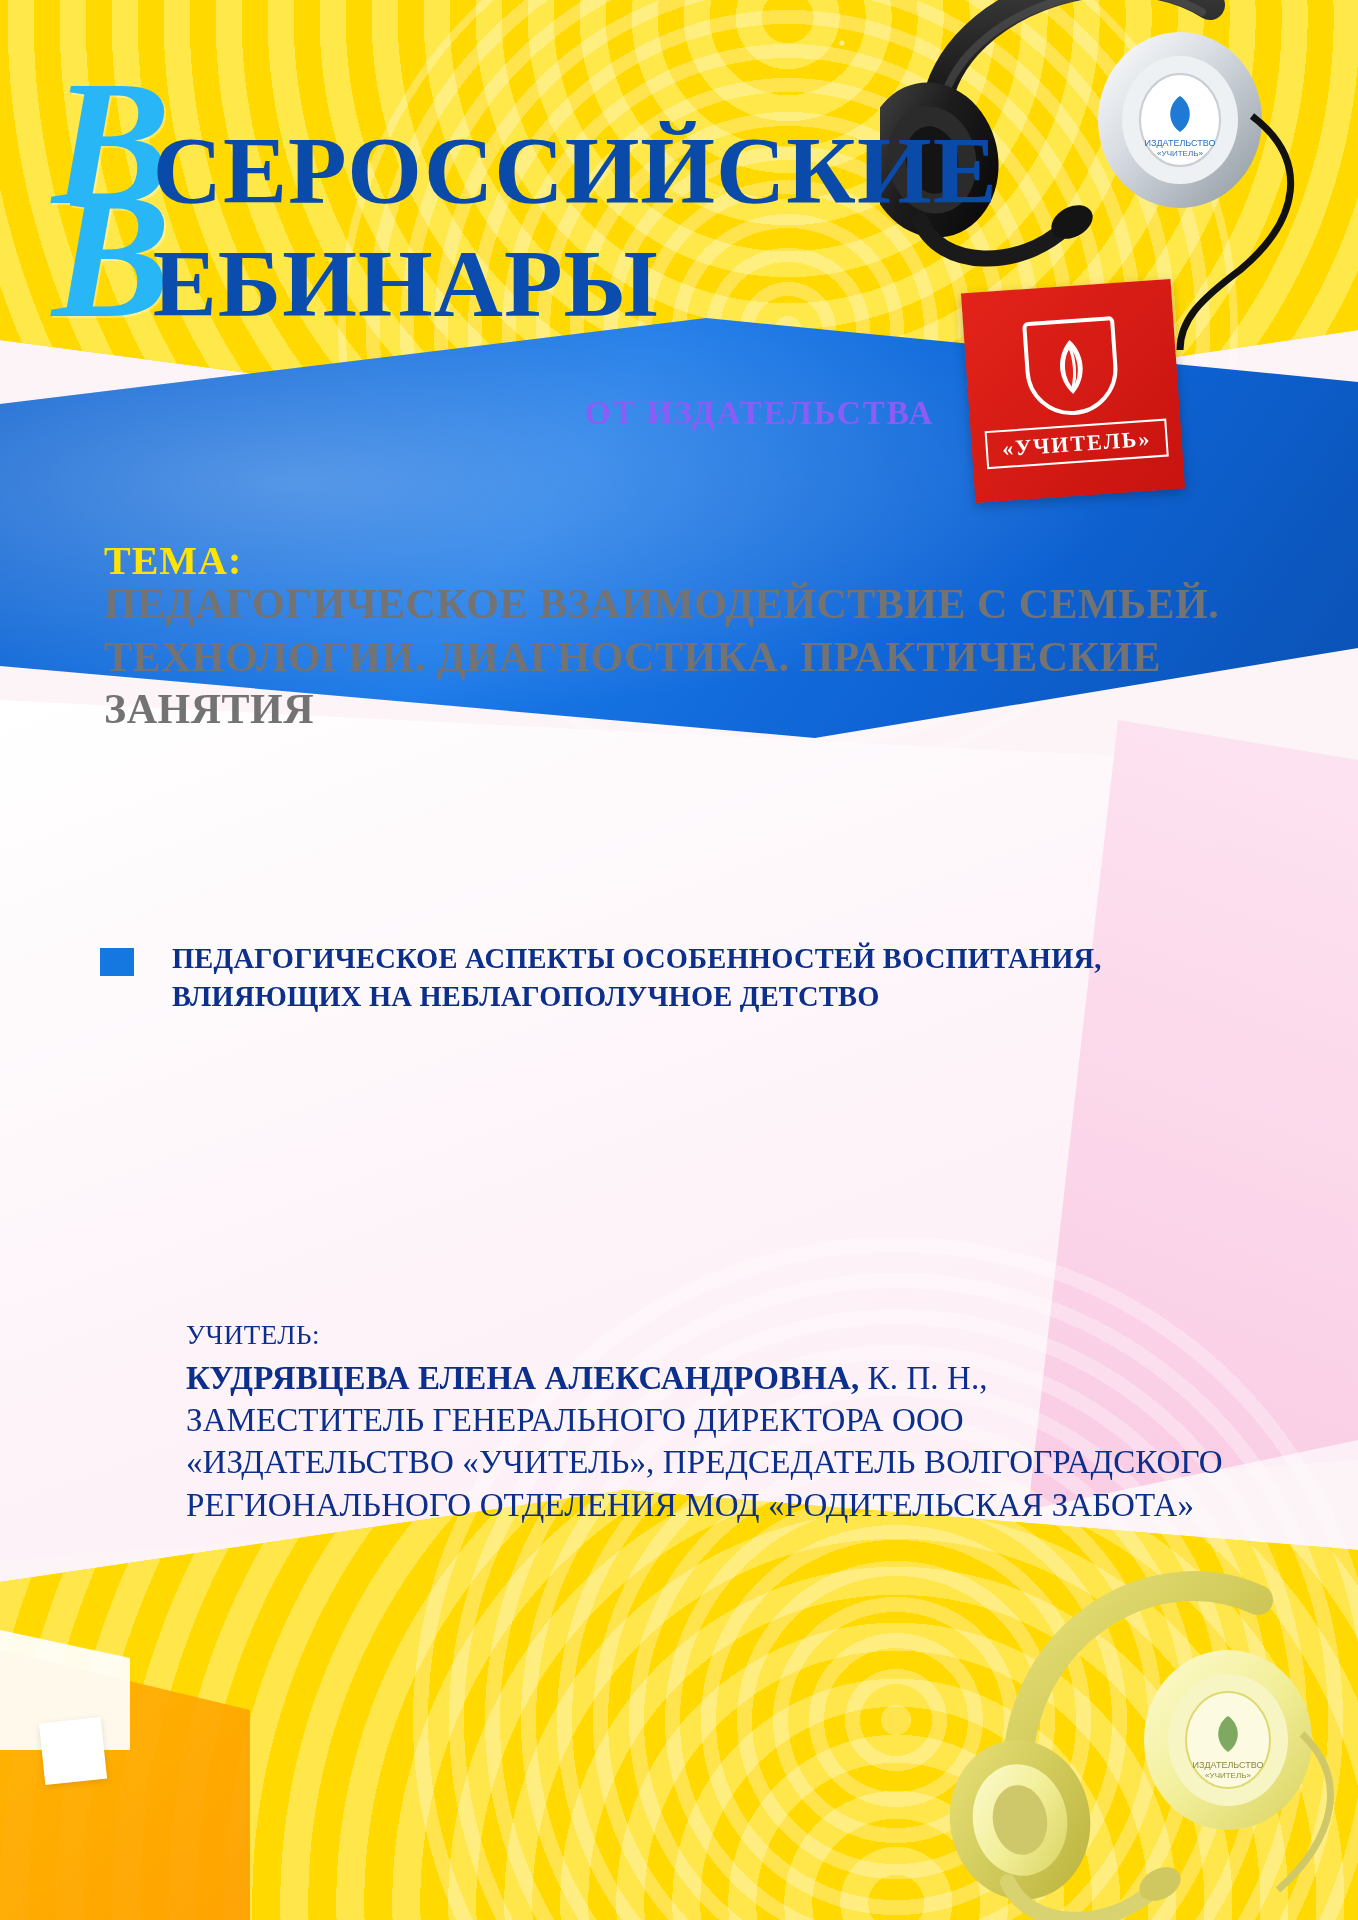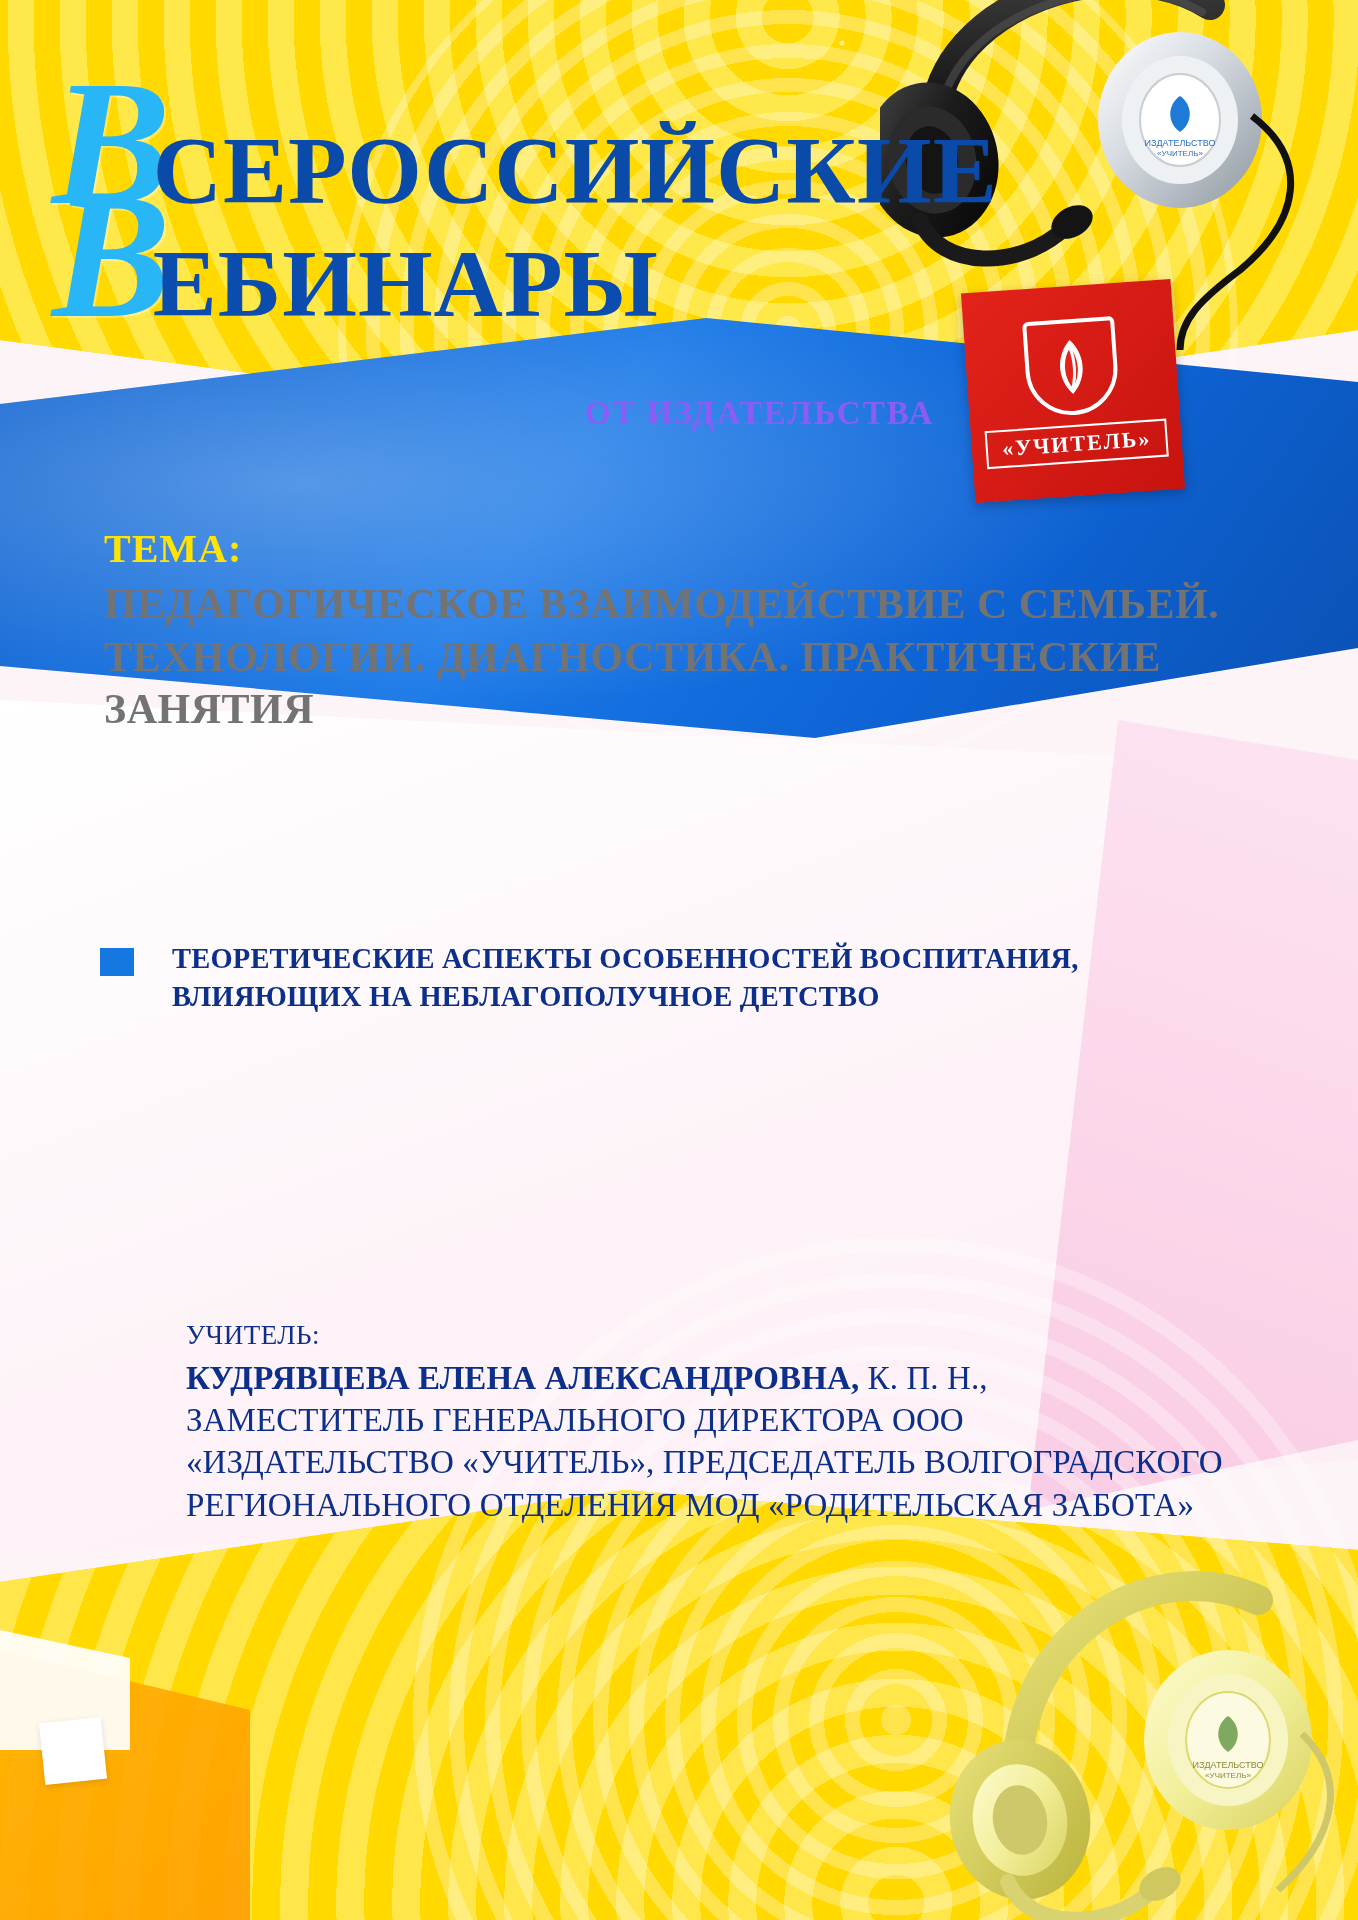--- a/index.html
+++ b/index.html
@@ -228,21 +228,21 @@
   .headset-bottom {
     position: absolute;
     right: 10px; bottom: 0px;
     width: 450px; height: 430px;
     pointer-events: none;
   }
 
   
   .theme-label {
     position: absolute;
-    left: 104px; top: 525px;
+    left: 104px; top: 537px;
     font-size: 40px;
     font-weight: bold;
     color: #ffe400;
     letter-spacing: 1px;
   }
   .theme-title {
     position: absolute;
     left: 104px; top: 578px;
     width: 1120px;
     color: #737373;
@@ -384,21 +384,21 @@
     </div>
     <div class="logo-name">«УЧИТЕЛЬ»</div>
   </div>
 
   <div class="theme-label">ТЕМА:</div>
   <div class="theme-title">ПЕДАГОГИЧЕСКОЕ ВЗАИМОДЕЙСТВИЕ С СЕМЬЕЙ. ТЕХНОЛОГИИ. ДИАГНОСТИКА. ПРАКТИЧЕСКИЕ ЗАНЯТИЯ</div>
 
   <div class="bullets">
     <div class="bullet-row">
       <div class="bullet-square"></div>
-      <div class="bullet-text">ТЕОРЕТИЧЕСКИЕ АСПЕКТЫ ОСОБЕННОСТЕЙ ВОСПИТАНИЯ, ВЛИЯЮЩИХ НА НЕБЛАГОПОЛУЧНОЕ ДЕТСТВО</div>
+      <div class="bullet-text">ПЕДАГОГИЧЕСКОЕ АСПЕКТЫ ОСОБЕННОСТЕЙ ВОСПИТАНИЯ, ВЛИЯЮЩИХ НА НЕБЛАГОПОЛУЧНОЕ ДЕТСТВО</div>
     </div>
   </div>
 
   <div class="presenter">
     <div class="presenter-label">УЧИТЕЛЬ:</div>
     <div class="presenter-body"><b>КУДРЯВЦЕВА ЕЛЕНА АЛЕКСАНДРОВНА,</b><span> К. П. Н., ЗАМЕСТИТЕЛЬ ГЕНЕРАЛЬНОГО ДИРЕКТОРА ООО «ИЗДАТЕЛЬСТВО «УЧИТЕЛЬ», ПРЕДСЕДАТЕЛЬ ВОЛГОГРАДСКОГО РЕГИОНАЛЬНОГО ОТДЕЛЕНИЯ МОД «РОДИТЕЛЬСКАЯ ЗАБОТА»</span></div>
   </div>
 
   <div class="headset-bottom">
     <svg width="450" height="430" viewBox="0 0 450 430">

